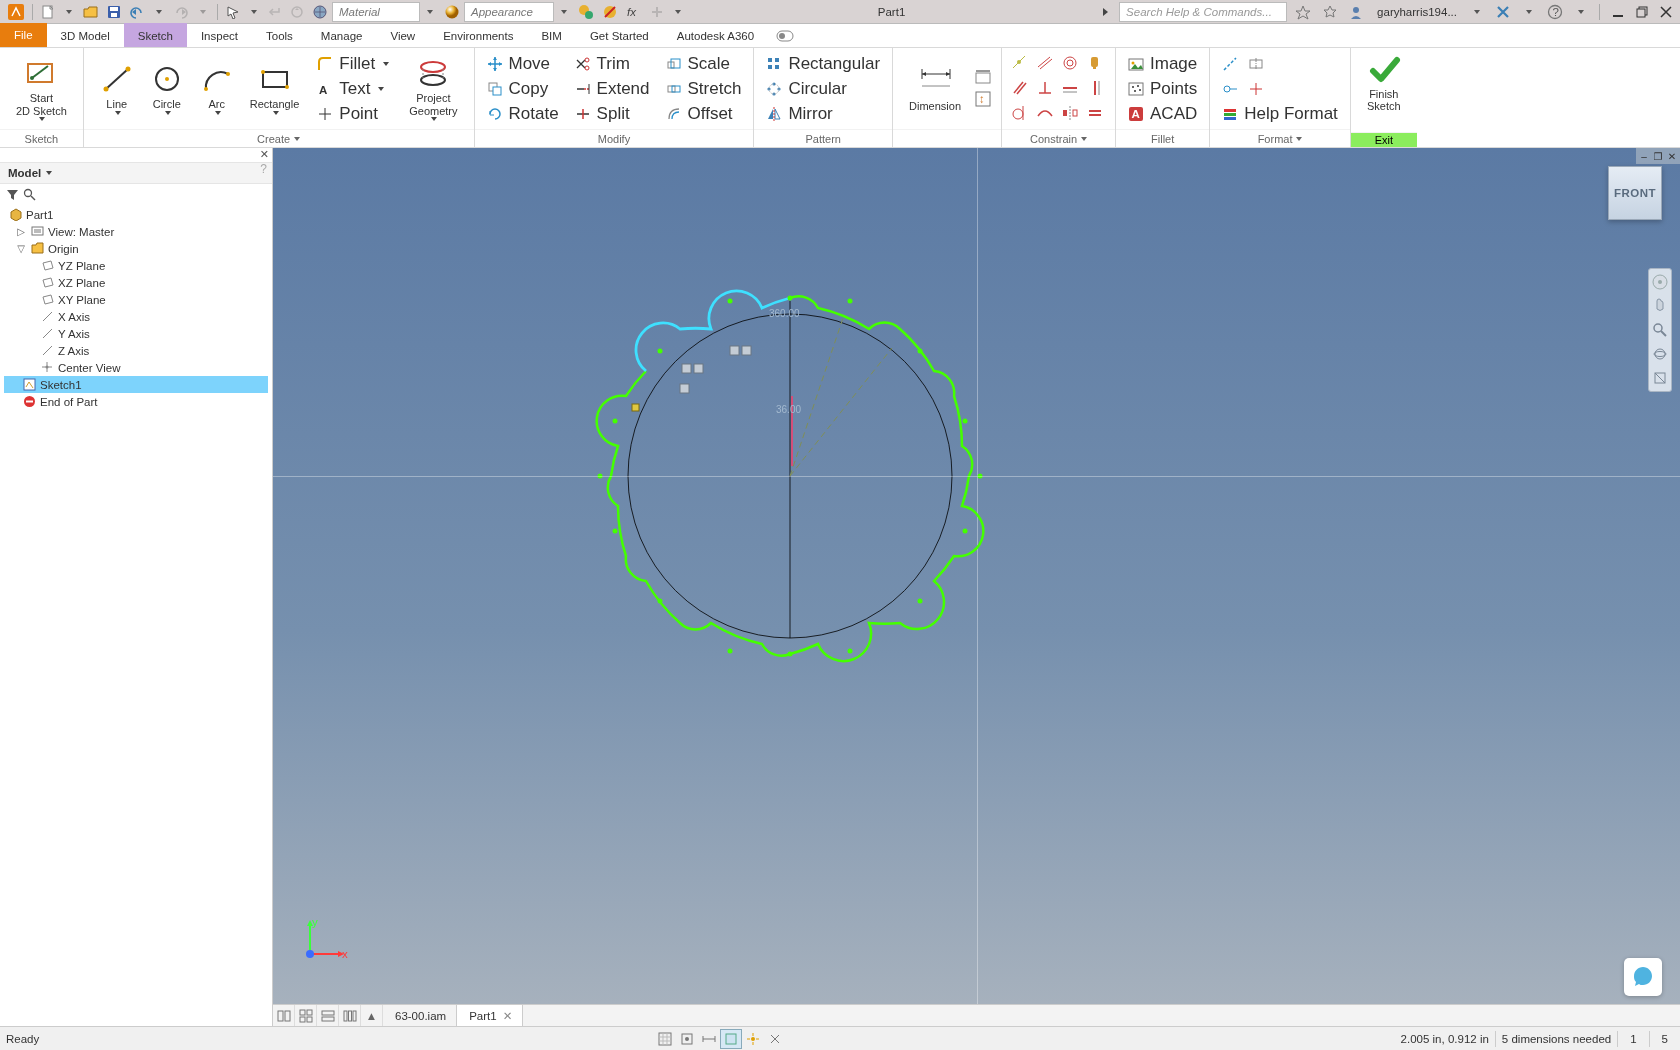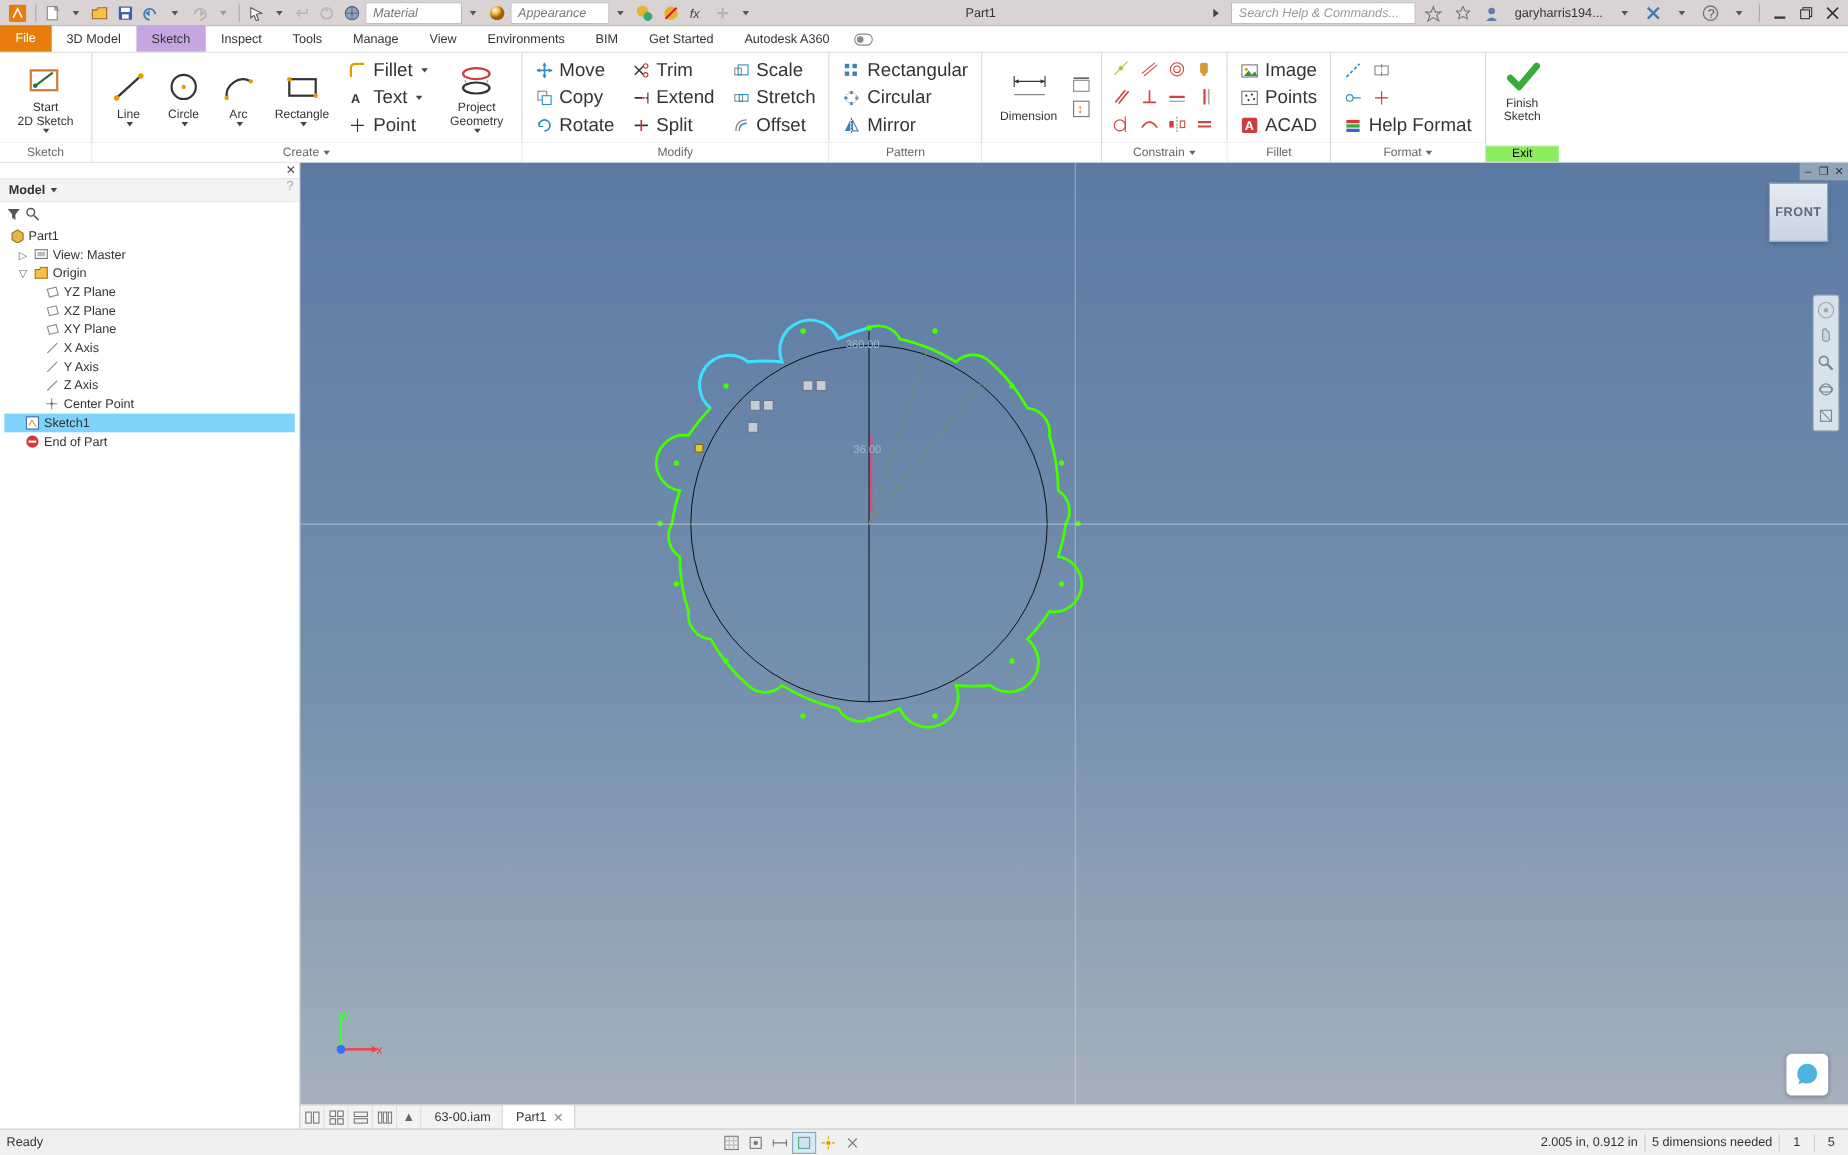--- a/index.html
+++ b/index.html
@@ -906,21 +906,21 @@
           <span>Z Axis</span>
         </div>
       <div class="node" style="padding-left:36px">
           <span class="ic">
             <svg width="13" height="13">
               <circle cx="6" cy="6" r="1.5" fill="#888"></circle>
               <line x1="6" y1="1" x2="6" y2="11" stroke="#888"></line>
               <line x1="1" y1="6" x2="11" y2="6" stroke="#888"></line>
             </svg>
           </span>
-          <span>Center Point</span>
+          <span>Center View</span>
         </div>
 
       <div class="node sel" style="padding-left:18px">
           <span class="ic">
             <svg width="13" height="13">
               <rect x="1" y="1" width="11" height="11" fill="#fff" stroke="#46a"></rect>
               <path d="M3 9 L6 4 L10 10" fill="none" stroke="#d0a030"></path>
             </svg>
           </span>
           <span>Sketch1</span>

